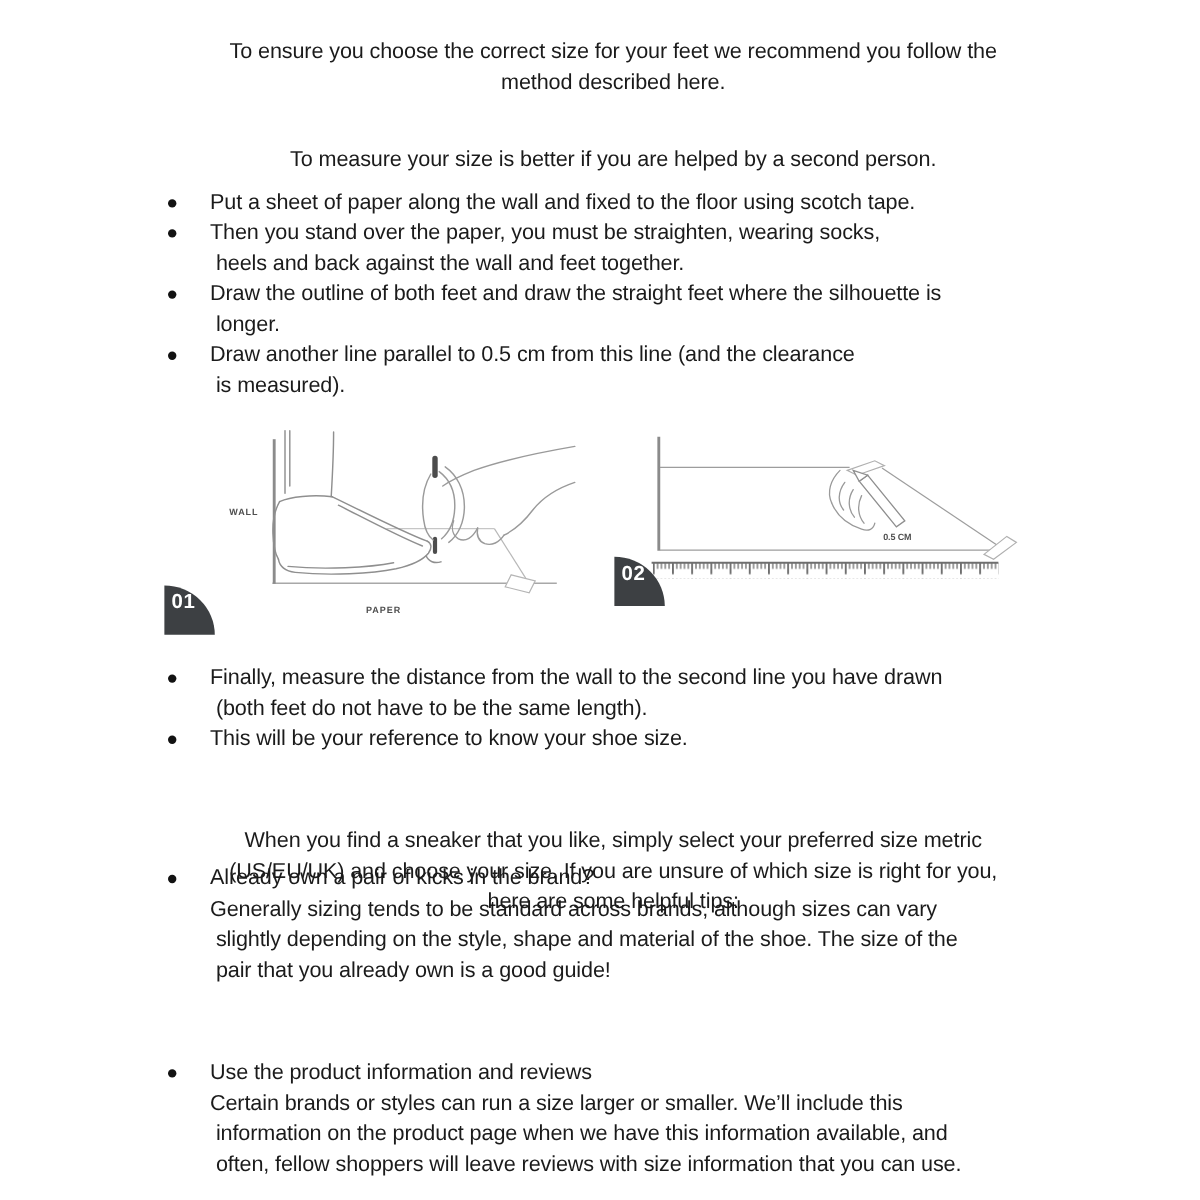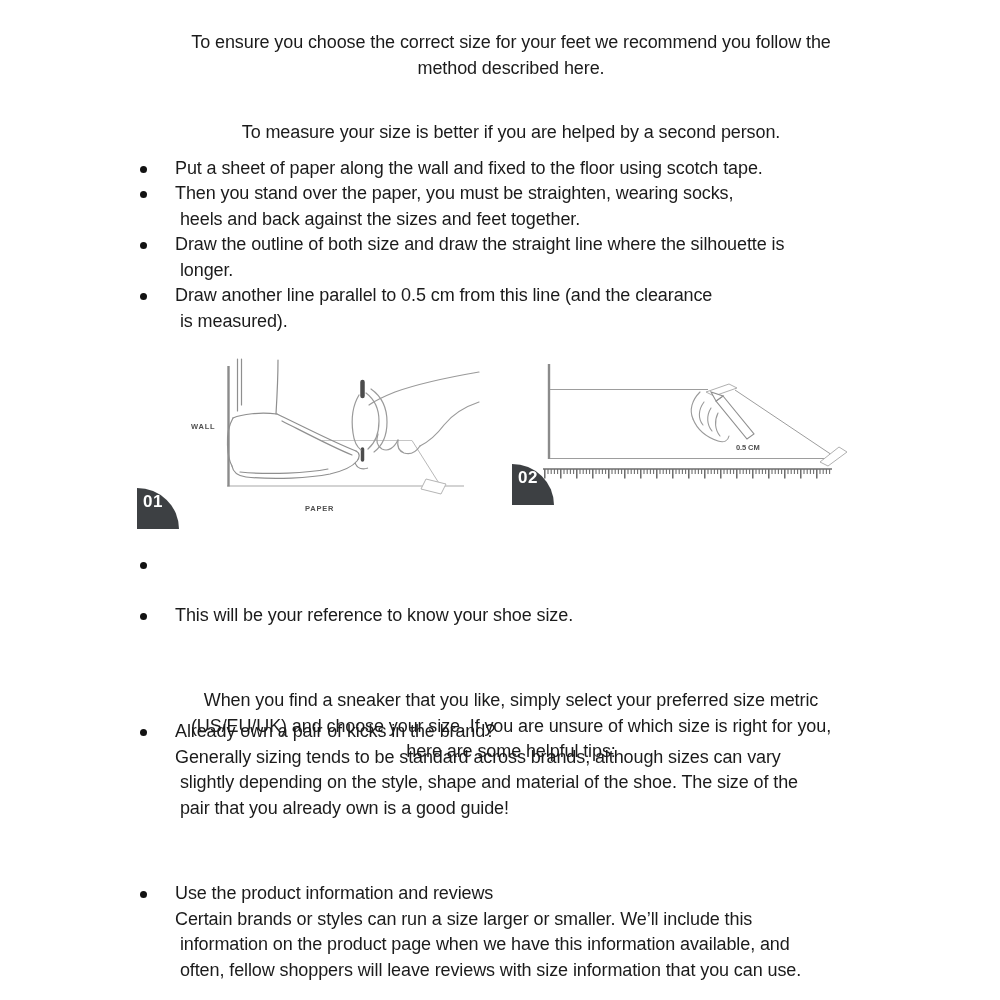--- a/index.html
+++ b/index.html
@@ -38,25 +38,25 @@
 method described here.</p>
   <p class="para" style="top:120px">To measure your size is better if you are helped by a second person.</p>
 
   <div class="bullet" style="top:156px">
     <span class="dot"></span>
     <div class="btext">Put a sheet of paper along the wall and fixed to the floor using scotch tape.</div>
   </div>
   <div class="bullet" style="top:181px">
     <span class="dot"></span>
     <div class="btext">Then you stand over the paper, you must be straighten, wearing socks,
- heels and back against the sizes and feet together.</div>
+ heels and back against the wall and feet together.</div>
   </div>
   <div class="bullet" style="top:232px">
     <span class="dot"></span>
-    <div class="btext">Draw the outline of both size and draw the straight line where the silhouette is
+    <div class="btext">Draw the outline of both feet and draw the straight feet where the silhouette is
  longer.</div>
   </div>
   <div class="bullet" style="top:283px">
     <span class="dot"></span>
     <div class="btext">Draw another line parallel to 0.5 cm from this line (and the clearance
  is measured).</div>
   </div>
 
   <svg class="fig" style="left:180px;top:355px" width="300" height="160" viewBox="0 0 300 160">
 
@@ -134,20 +134,22 @@
 
     <g>
       <line x1="3" y1="107" x2="292" y2="107" stroke="#6e6e6e" stroke-width="1.6"></line>
       <rect x="4" y="107" width="288" height="13" fill="url(#ruler-ticks)"></rect>
     </g>
   </svg>
   <div class="badge" style="left:512px;top:464px">02</div>
 
   <div class="bullet" style="top:552px">
     <span class="dot"></span>
+    <div class="btext">Finally, measure the distance from the wall to the second line you have drawn
+ (both feet do not have to be the same length).</div>
   </div>
   <div class="bullet" style="top:603px">
     <span class="dot"></span>
     <div class="btext">This will be your reference to know your shoe size.</div>
   </div>
 
   <p class="para" style="top:688px">When you find a sneaker that you like, simply select your preferred size metric
 (US/EU/UK) and choose your size. If you are unsure of which size is right for you,
 here are some helpful tips:</p>
 

